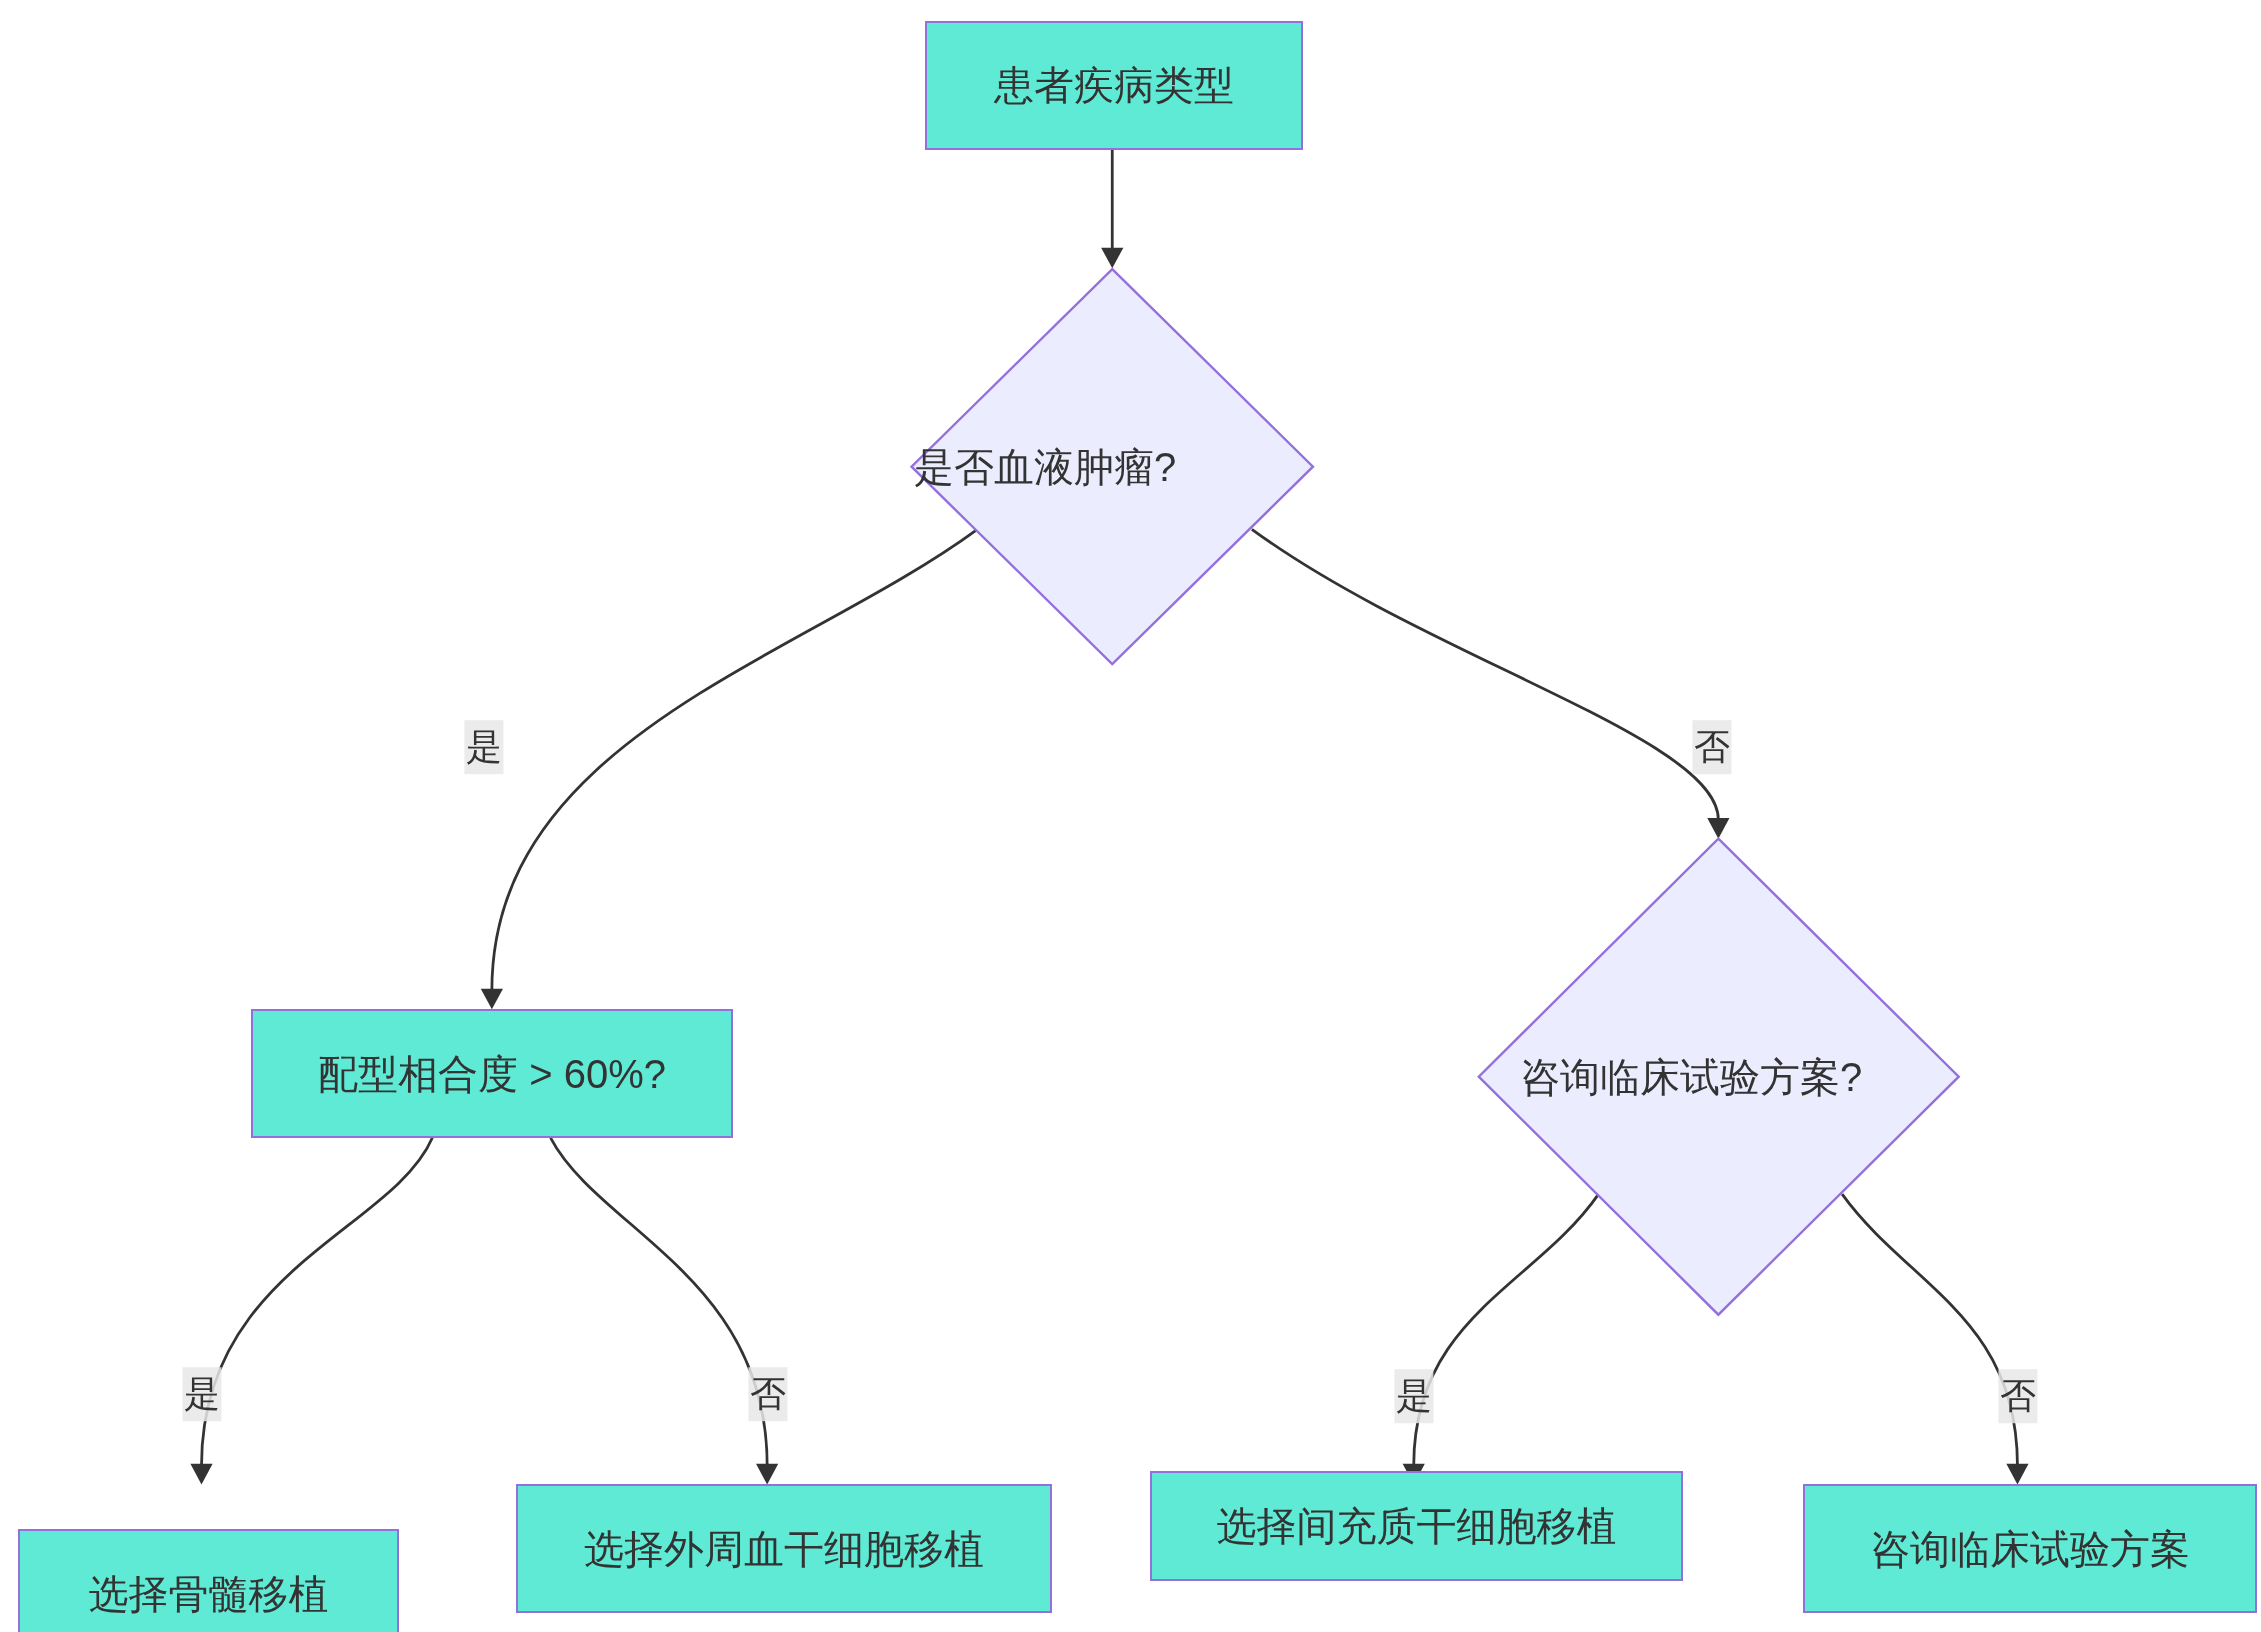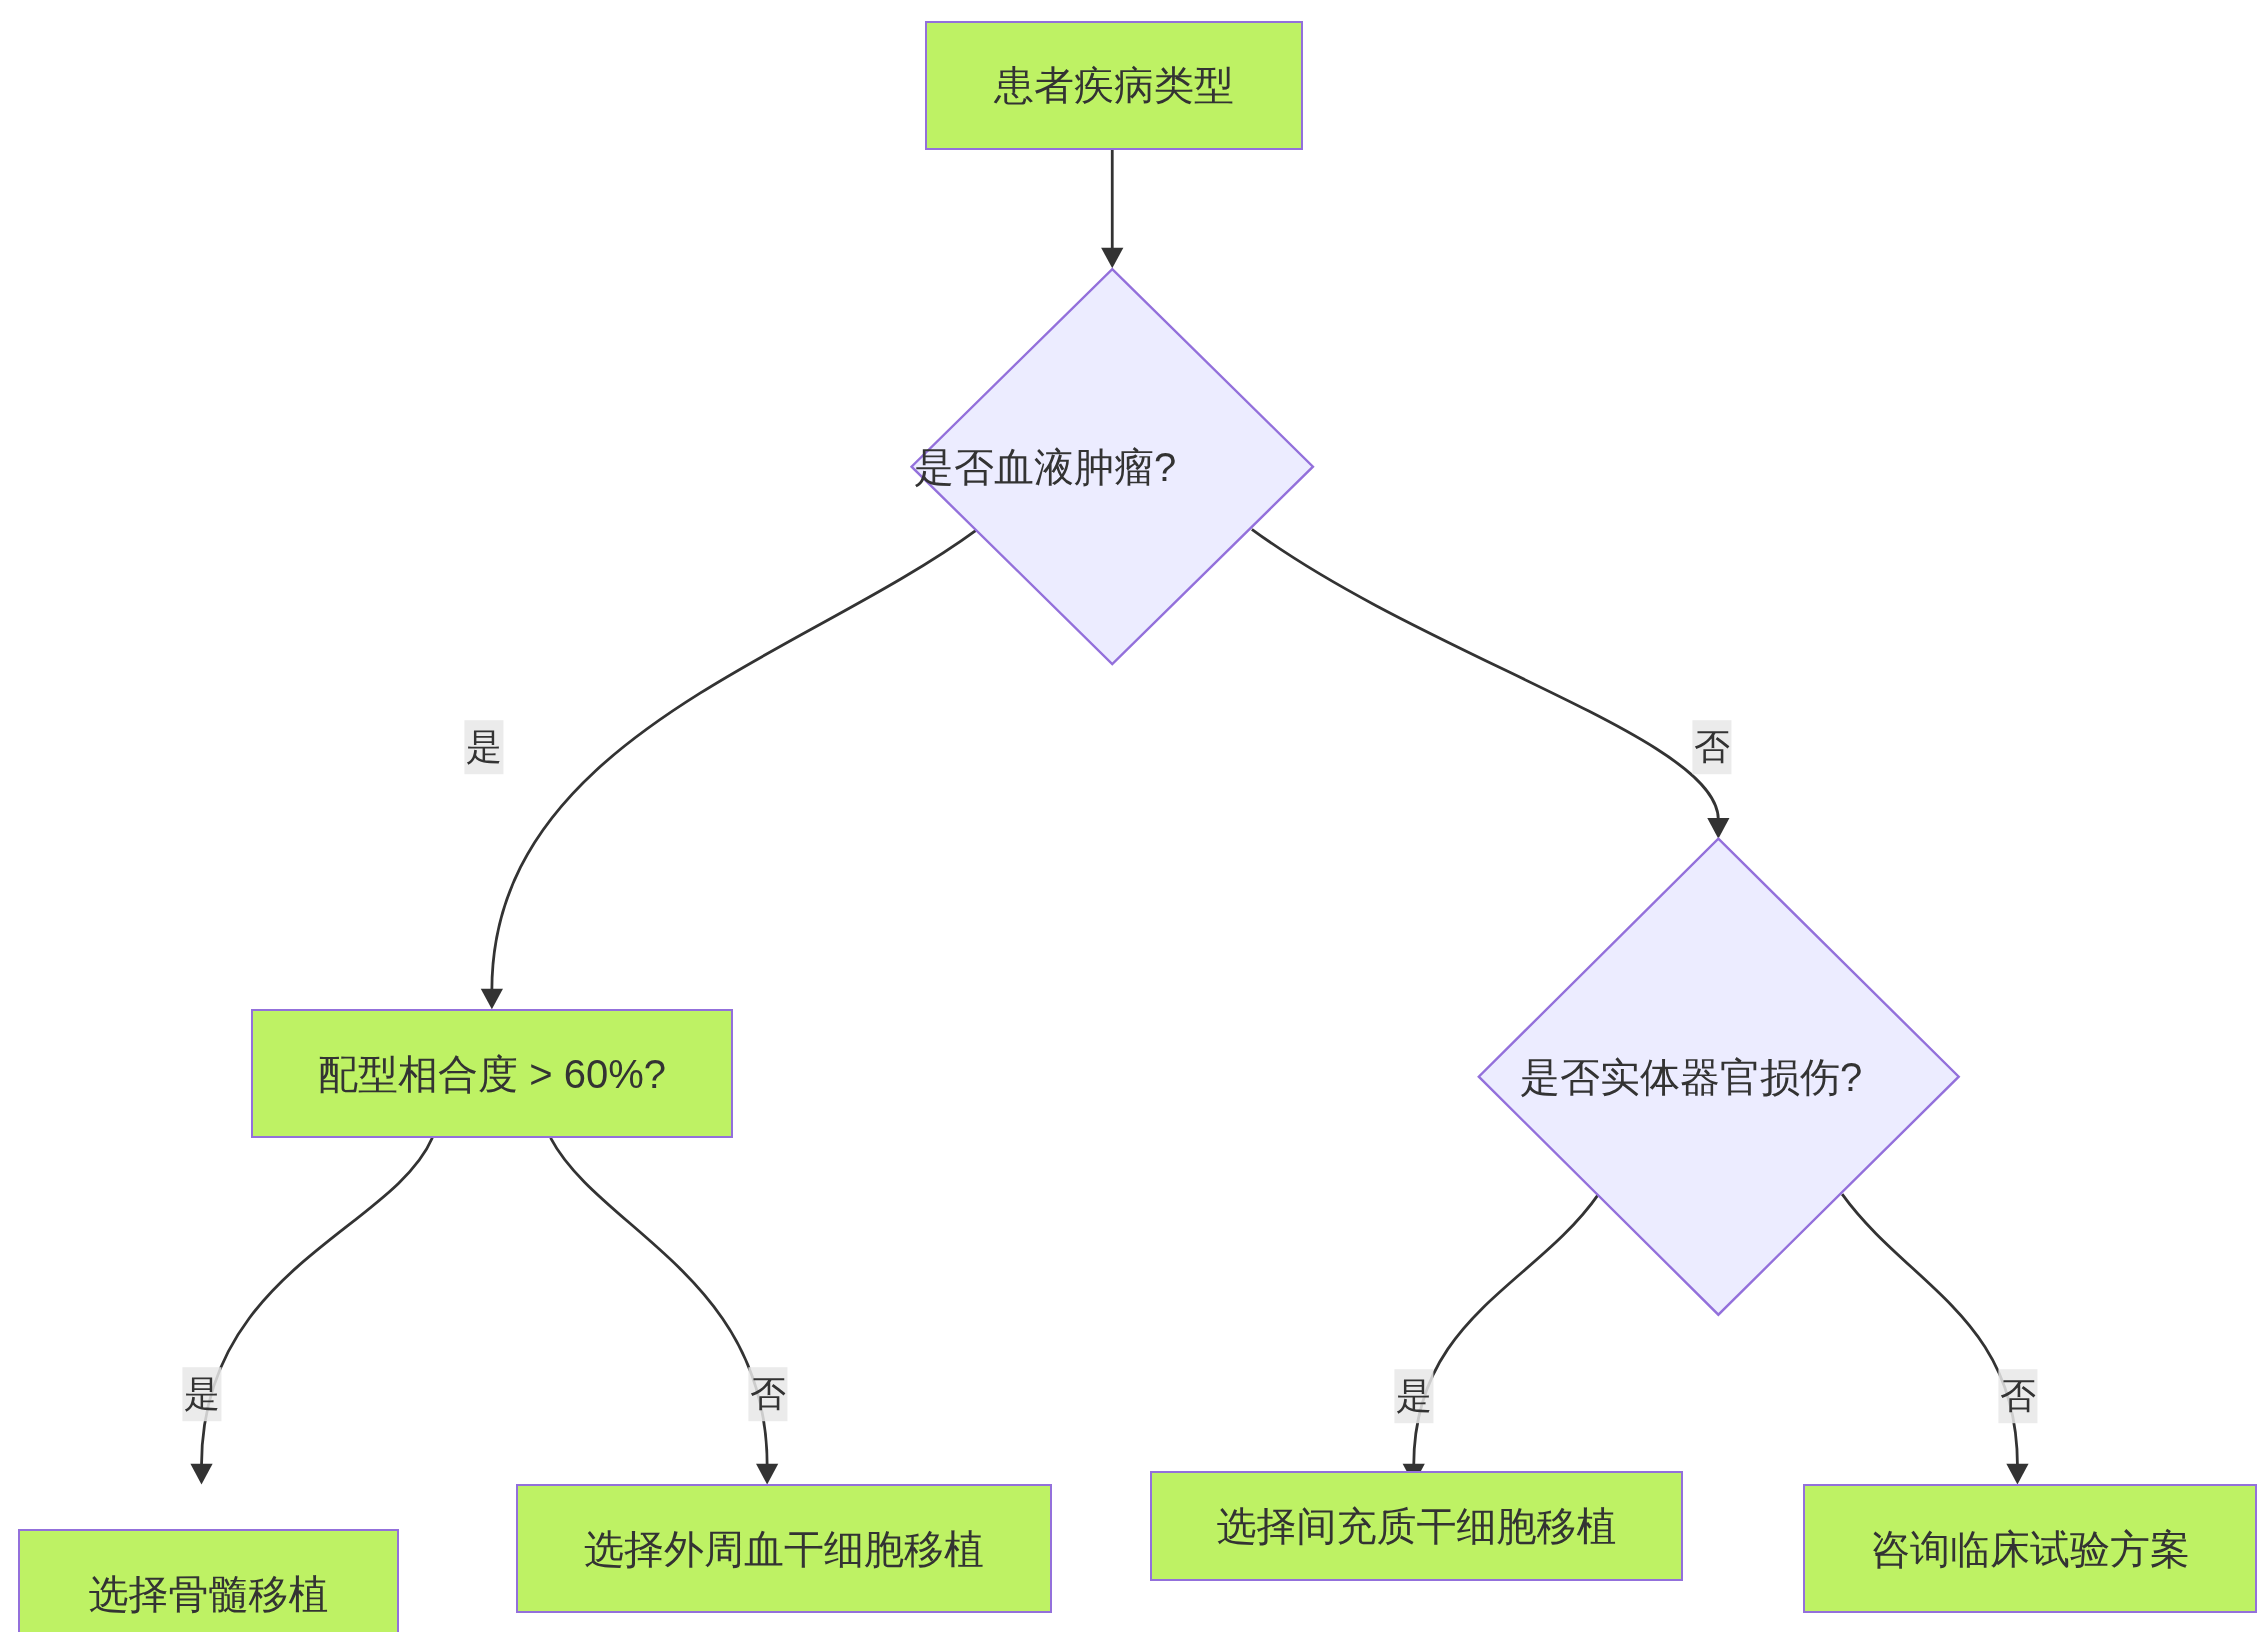--- a/index.html
+++ b/index.html
@@ -31,21 +31,21 @@
     stroke: none;
   }
   .diamond-shape {
     fill: #ECECFF;
     stroke: #9370DB;
     stroke-width: 3px;
   }
   .node-rect {
     position: absolute;
     box-sizing: border-box;
-    background: #bef264;
+    background: #5eead4;
     border: 2.4px solid #9370DB;
     display: flex;
     align-items: center;
     justify-content: center;
     color: #333333;
     font-size: 40px;
     line-height: 1.3;
     text-align: center;
     white-space: nowrap;
   }
@@ -143,21 +143,21 @@
 
   <div class="node-rect pos-r4">
     <span>咨询临床试验方案</span>
   </div>
 
   <div class="diamond-label pos-q1-label">
     <span>是否血液肿瘤?</span>
   </div>
 
   <div class="diamond-label pos-q3-label">
-    <span>是否实体器官损伤?</span>
+    <span>咨询临床试验方案?</span>
   </div>
 
   <div class="edge-label pos-el1">是</div>
   <div class="edge-label pos-el2">否</div>
   <div class="edge-label pos-el3">是</div>
   <div class="edge-label pos-el4">否</div>
   <div class="edge-label pos-el5">是</div>
   <div class="edge-label pos-el6">否</div>
 
 </div>

